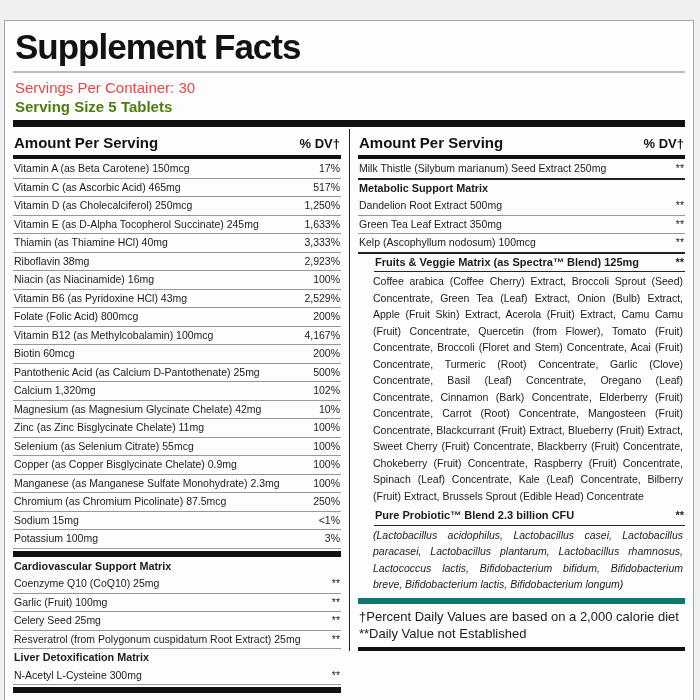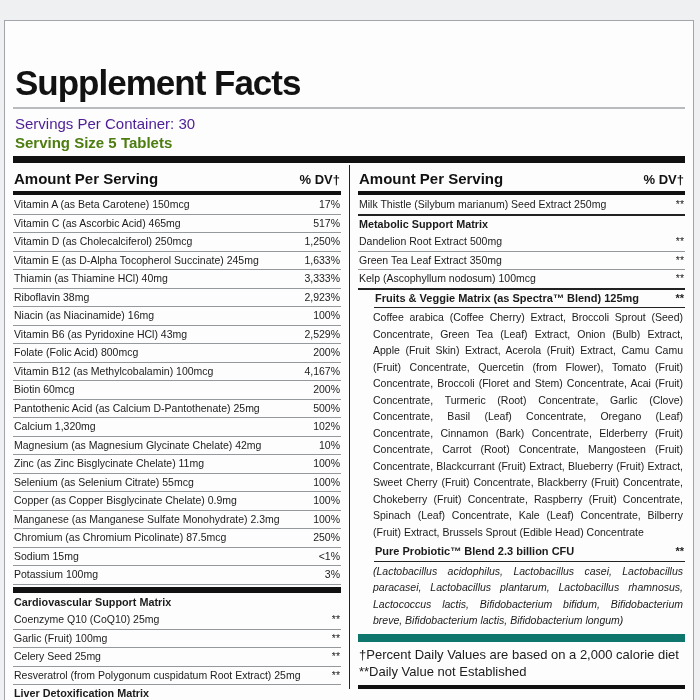--- a/index.html
+++ b/index.html
@@ -11,24 +11,24 @@
   }
   .panel{
     position:absolute; left:4px; top:20px; right:6px; height:700px;
     background:#fdfdfd;
     border:1px solid #a2a6aa;
     border-bottom:none;
     padding:4px 8px 0 8px;
   }
   .title{
     font-size:35px; font-weight:bold; letter-spacing:-1px;
-    padding:2px 2px 4px 2px; color:#121212;margin-top:36px;
+    padding:2px 2px 4px 2px; color:#121212;
   }
   .title-rule{ height:2px; background:#b9bcbe; margin:0 0 4px 0; }
-  .servings{ font-size:15px; padding:2px 2px 0 2px; color:#4c1d95; }
+  .servings{ font-size:15px; padding:2px 2px 0 2px; color:#ef4444; }
   .serving-size{ font-size:15px; font-weight:bold; padding:2px 2px 5px 2px; color:#4d7c0f; }
   .bigbar{ height:7px; background:#111; margin-bottom:2px; }
   .cols{ display:flex; align-items:flex-start; }
   .col{ width:50%; }
   .col.right{ border-left:1px solid #222; padding-left:8px; }
   .col.left{ padding-right:8px; }
   .colhead{
     display:flex; justify-content:space-between; align-items:flex-end;
     font-weight:bold; font-size:15px; padding:5px 1px 4px 1px; color:#121212;
   }
@@ -44,21 +44,21 @@
   .row .dv{ text-align:left; white-space:nowrap; padding-left:6px; }
   .row.section{ font-weight:bold; border-bottom:none; font-size:10.8px; }
   .row.blend{ font-weight:bold; font-size:11px; border-bottom:1px solid #222;margin-left:16px; }
   .row.heavy{ border-bottom:2px solid #222; }
   .row.para, .row.para-italic{
     display:block; border-bottom:none; text-align:justify;
     padding:1px 2px 3px 15px; line-height:16.5px; min-height:0;
   }
   .row.para-italic{ font-style:italic; }
   .row.thickbar{ border-bottom:none; min-height:0; height:6px; background:#111; margin:2px 0 1px 0; padding:0; }
-  .footnotes{ border-top:8px solid #0f766e; margin-top:2px; padding:4px 1px 5px 1px; border-bottom:4px solid #111; }
+  .footnotes{ border-top:6px solid #0f766e; margin-top:2px; padding:4px 1px 5px 1px; border-bottom:4px solid #111; }
   .footnotes .fn{ font-size:13px; line-height:17px; color:#202020; }
 </style>
 </head>
 <body>
 
 <div class="panel">
   <div class="title">Supplement Facts</div>
   <div class="title-rule"></div>
   <div class="servings">Servings Per Container: 30</div>
   <div class="serving-size">Serving Size 5 Tablets</div>

